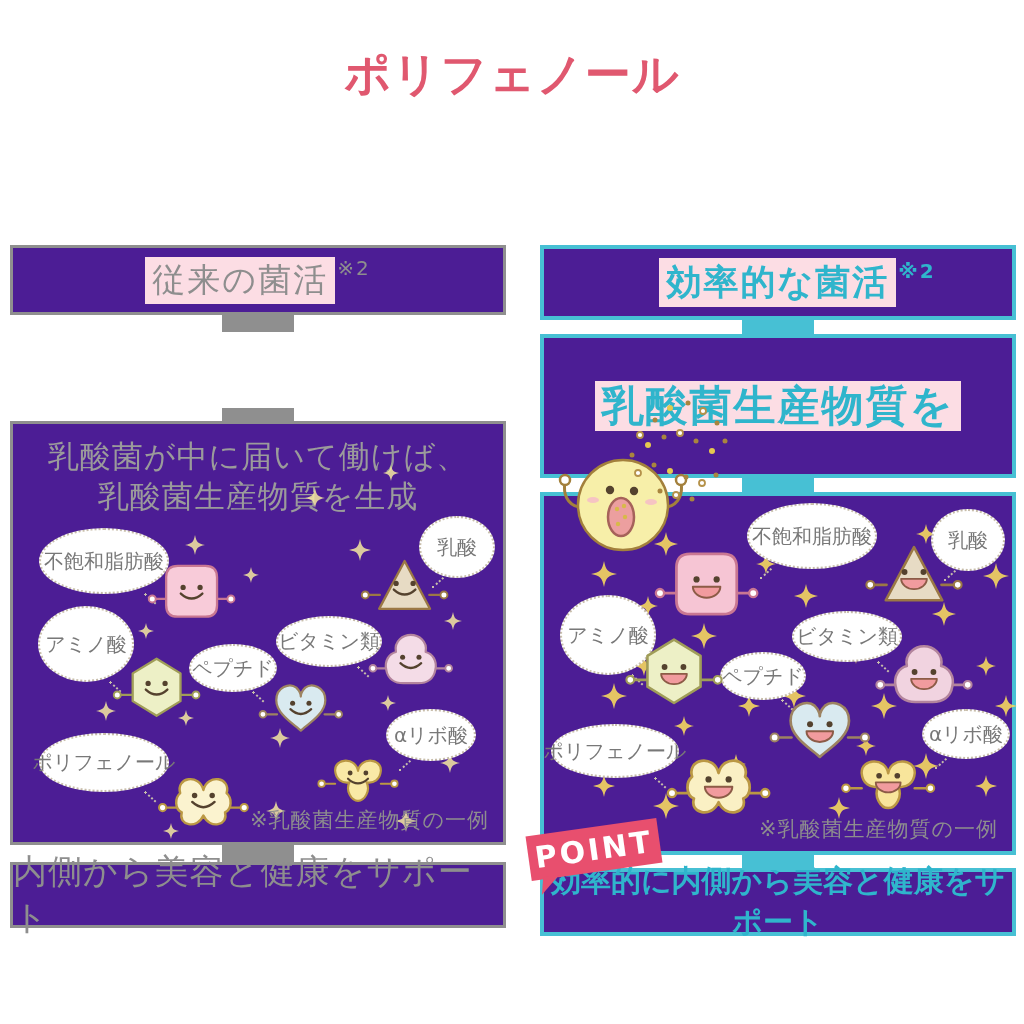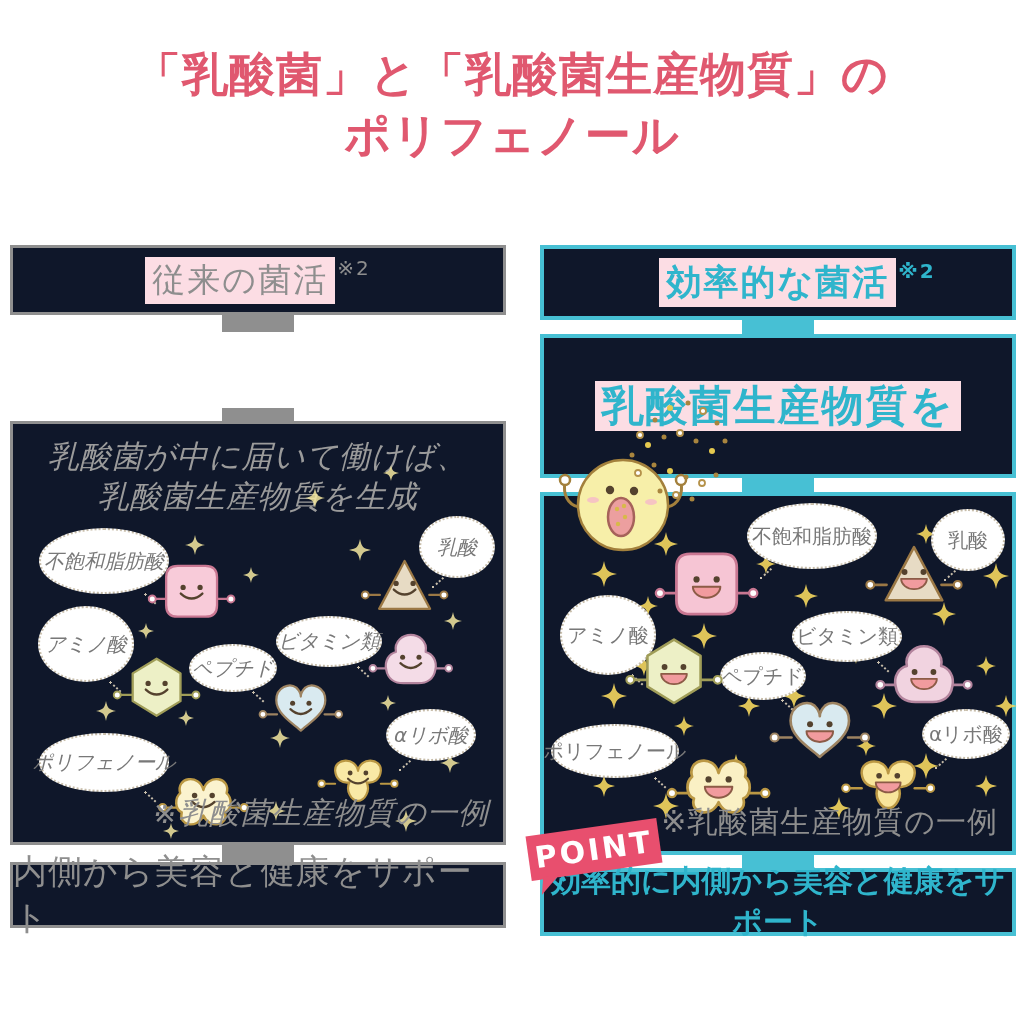--- a/index.html
+++ b/index.html
@@ -6,48 +6,48 @@
   .canvas{position:relative;width:1024px;height:1024px;background:#ffffff;overflow:hidden;
           font-family:"DejaVu Sans","Liberation Sans",sans-serif;}
   
   .title{position:absolute;top:44px;left:0;right:0;text-align:center;
          font-family:"DejaVu Serif","Liberation Serif",serif;font-weight:700;
          font-size:46px;line-height:1.32;color:#e0586f;letter-spacing:1px;}
   
   .panel{position:absolute;}
   .panel-left{left:10px;top:245px;width:496px;height:683px;}
   .panel-right{left:540px;top:245px;width:476px;height:691px;}
-  .box{position:absolute;left:0;right:0;background:#0f172a;display:flex;
+  .box{position:absolute;left:0;right:0;background:#4c1d95;display:flex;
        align-items:center;justify-content:center;box-sizing:border-box;}
   .panel-left .box{border:3px solid #8f8f8f;}
   .panel-right .box{border:4px solid #47c0d4;}
   .conn{position:absolute;left:50%;transform:translateX(-50%);width:72px;z-index:2;}
   .conn-gray{background:#8f8f8f;}
   .conn-teal{background:#47c0d4;}
   
   .l-b1{top:0;height:70px;}   .l-c1{top:70px;height:17px;}
   .l-b2{top:87px;height:76px;} .l-c2{top:163px;height:16px;}
-  .l-b3{top:176px;height:424px;font-style:italic;} .l-c3{top:600px;height:17px;}
+  .l-b3{top:176px;height:424px;} .l-c3{top:600px;height:17px;}
   .l-b4{top:617px;height:66px;align-items:center;}
   
   .r-b1{top:0;height:75px;}   .r-c1{top:75px;height:16px;}
   .r-b2{top:89px;height:144px;} .r-c2{top:233px;height:16px;}
   .r-b3{top:247px;height:363px;} .r-c3{top:608px;height:17px;}
   .r-b4{top:623px;height:68px;text-align:center;}
   
   .hl{background:#fcdde4;padding:1px 7px;display:inline-block;}
   .sup{font-size:20px;vertical-align:16px;margin-left:2px;}
   .ghead{font-size:33px;color:#8e8e8e;letter-spacing:2px;}
   .step-label{font-size:38px;color:#8e8e8e;letter-spacing:3px;}
   .thead{font-size:35px;font-weight:800;color:#2fb5cc;letter-spacing:2px;padding-left:39px;}
   .step2{display:flex;flex-direction:row;align-items:center;gap:6px;}
   .step2 .ln{font-size:42px;font-weight:800;color:#2fb5cc;letter-spacing:2px;line-height:1.15;}
   .main-heading{position:absolute;top:12px;left:0;right:0;text-align:center;
                 font-size:31px;color:#9b9b9b;line-height:1.3;letter-spacing:1px;}
-  .footnote{position:absolute;right:14px;bottom:8px;font-size:30px;color:#8e8e8e;
+  .footnote{position:absolute;right:14px;bottom:8px;font-size:21px;color:#8e8e8e;
             letter-spacing:1px;z-index:4;}
   .result-gray{font-size:34px;color:#8e8e8e;letter-spacing:1px;}
   .result-teal{font-size:30px;font-weight:800;color:#2fb5cc;letter-spacing:0px;}
   .field{position:absolute;left:0;top:0;right:0;bottom:0;}
   
   .bubble{position:absolute;background:#fff;border:2px dotted #c8beab;border-radius:50%;
           display:flex;align-items:center;justify-content:center;color:#787878;z-index:3;}
   .bubble span{font-size:20px;white-space:nowrap;}
   .bubble::after{content:"";position:absolute;width:15px;height:10px;
                  border-bottom:2px dotted #c8beab;}
@@ -65,21 +65,20 @@
   .point::after{content:"";position:absolute;left:10px;bottom:-15px;width:0;height:0;
                 border-top:17px solid #e84f6e;border-right:16px solid transparent;
                 transform:skewX(-12deg);}
 </style>
 </head>
 <body>
 
 <div class="canvas">
 
   <div class="title">
-    <div>「乳酸菌」と「乳酸菌生産物質」の</div>
     <div>ポリフェノール</div>
   </div>
 
   <section class="panel panel-left">
     <div class="box l-b1">
       <div class="ghead"><span class="hl">従来の菌活</span><span class="sup">※2</span></div>
     </div>
     <div class="conn conn-gray l-c1"></div>
 
     <div class="conn conn-gray l-c2"></div>

